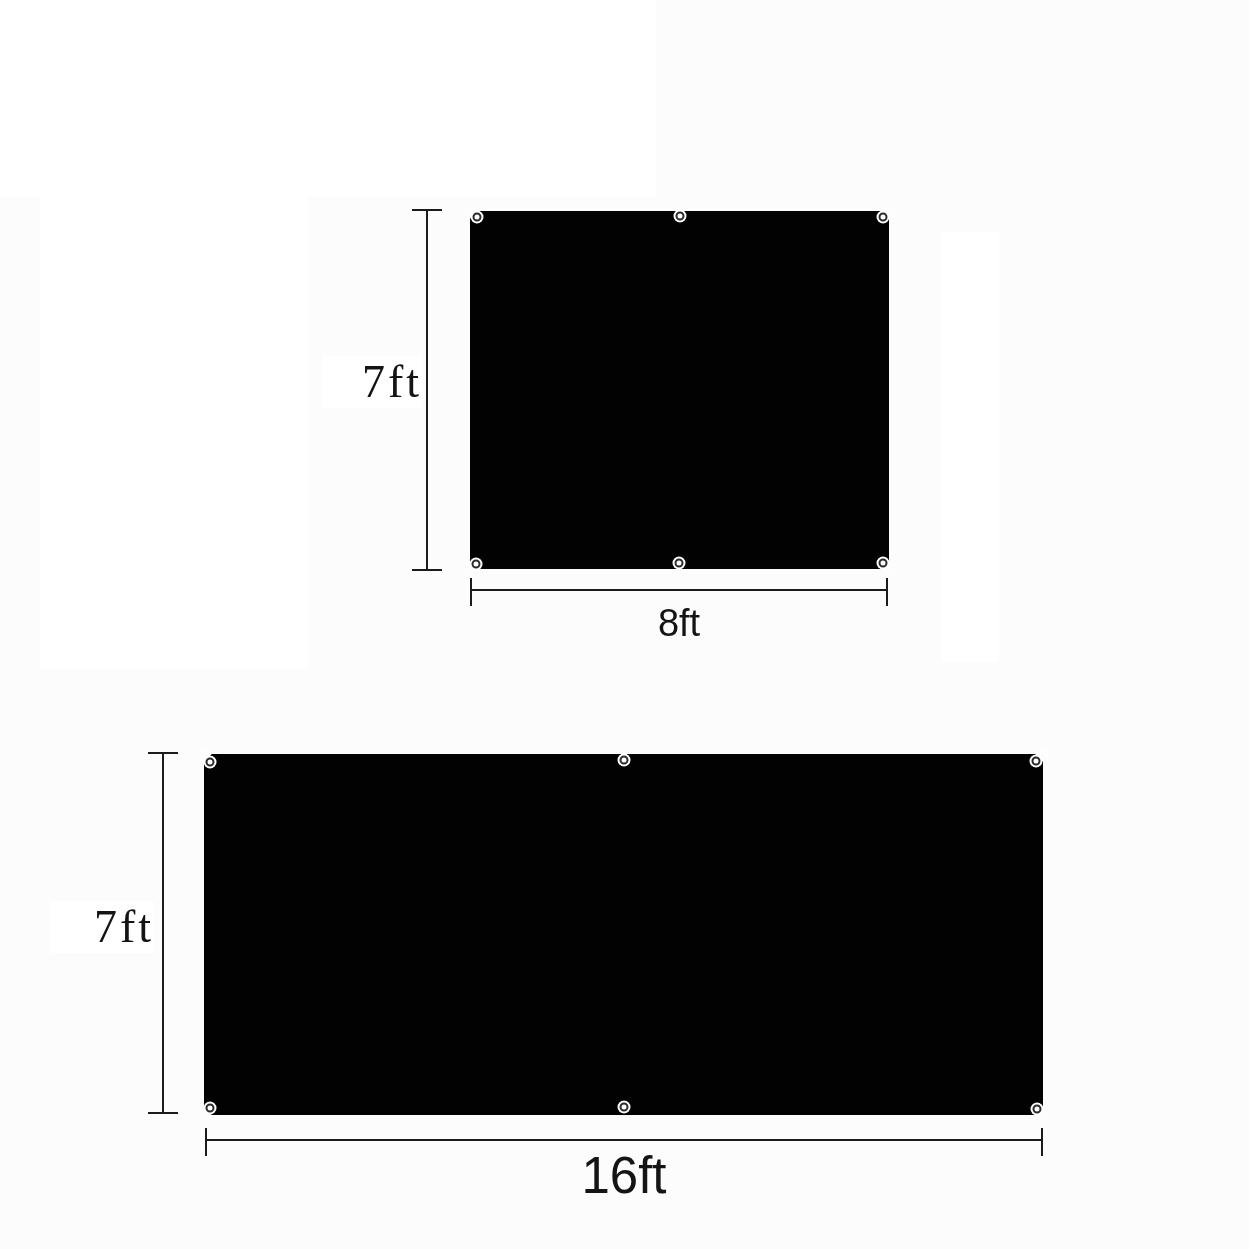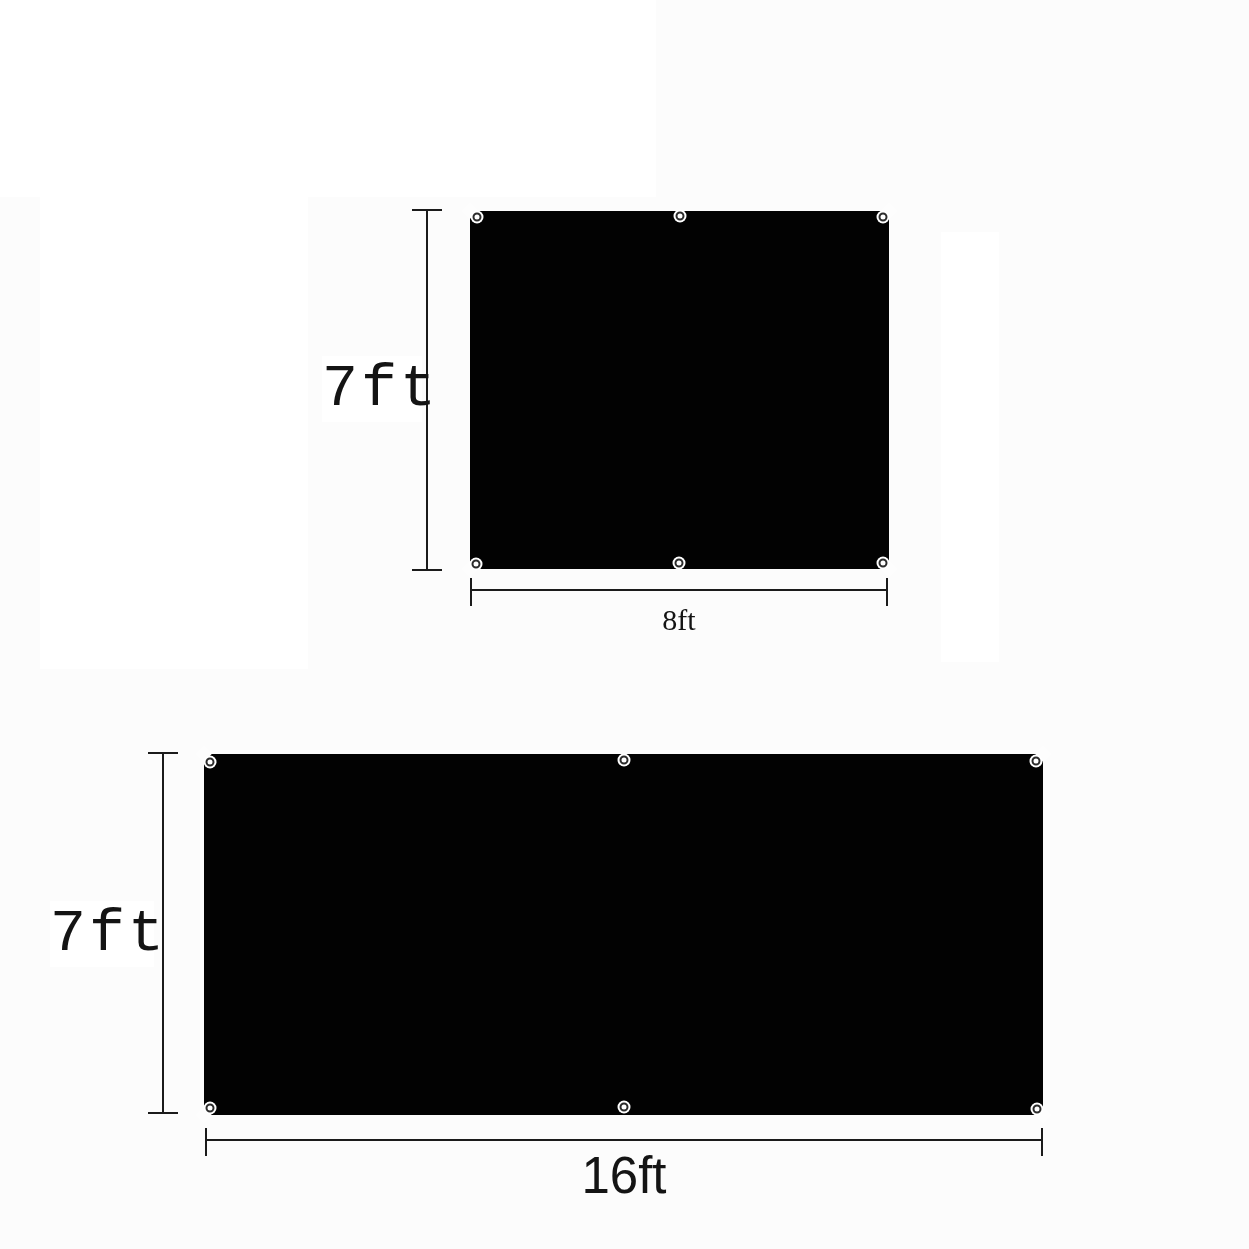--- a/index.html
+++ b/index.html
@@ -94,40 +94,40 @@
     width: 2px; height: 28px;
     top: -11px;
     background: #1b1b1b;
   }
   .tick-left  { left: 0; }
   .tick-right { right: 0; }
 
   
   .vlabel {
     position: absolute;
-    font-family: Liberation Mono, monospace;
-    font-size: 60px;
+    font-family: Liberation Serif, serif;
+    font-size: 46px;
     letter-spacing: 3px;
     line-height: 1.0;
     color: #141414;
     background: #ffffff;
-    text-align: left;
+    text-align: right;
     padding: 3px 0;
   }
   .vlabel-1 { left: 322px; top: 356px; width: 100px; }
   .vlabel-2 { left: 50px;  top: 901px; width: 104px; }
 
   .hlabel {
     position: absolute;
     font-family: "Liberation Sans", "DejaVu Sans", sans-serif;
     color: #141414;
     text-align: center;
     line-height: 1.05;
   }
-  .hlabel-1 { left: 609px; top: 604px;  width: 140px; font-size: 30px; font-family: Liberation Serif, serif; }
+  .hlabel-1 { left: 609px; top: 604px;  width: 140px; font-size: 38px; }
   .hlabel-2 { left: 554px; top: 1149px; width: 140px; font-size: 51px; }
 </style>
 </head>
 <body>
 
 <div class="canvas">
 
   <div class="bg-patch patch-a"></div>
   <div class="bg-patch patch-b"></div>
   <div class="bg-patch patch-c"></div>

